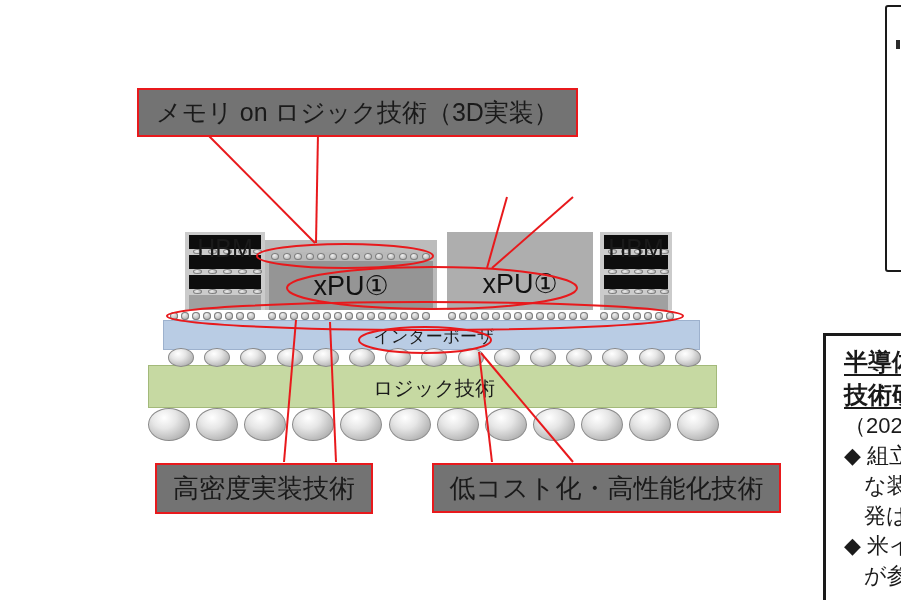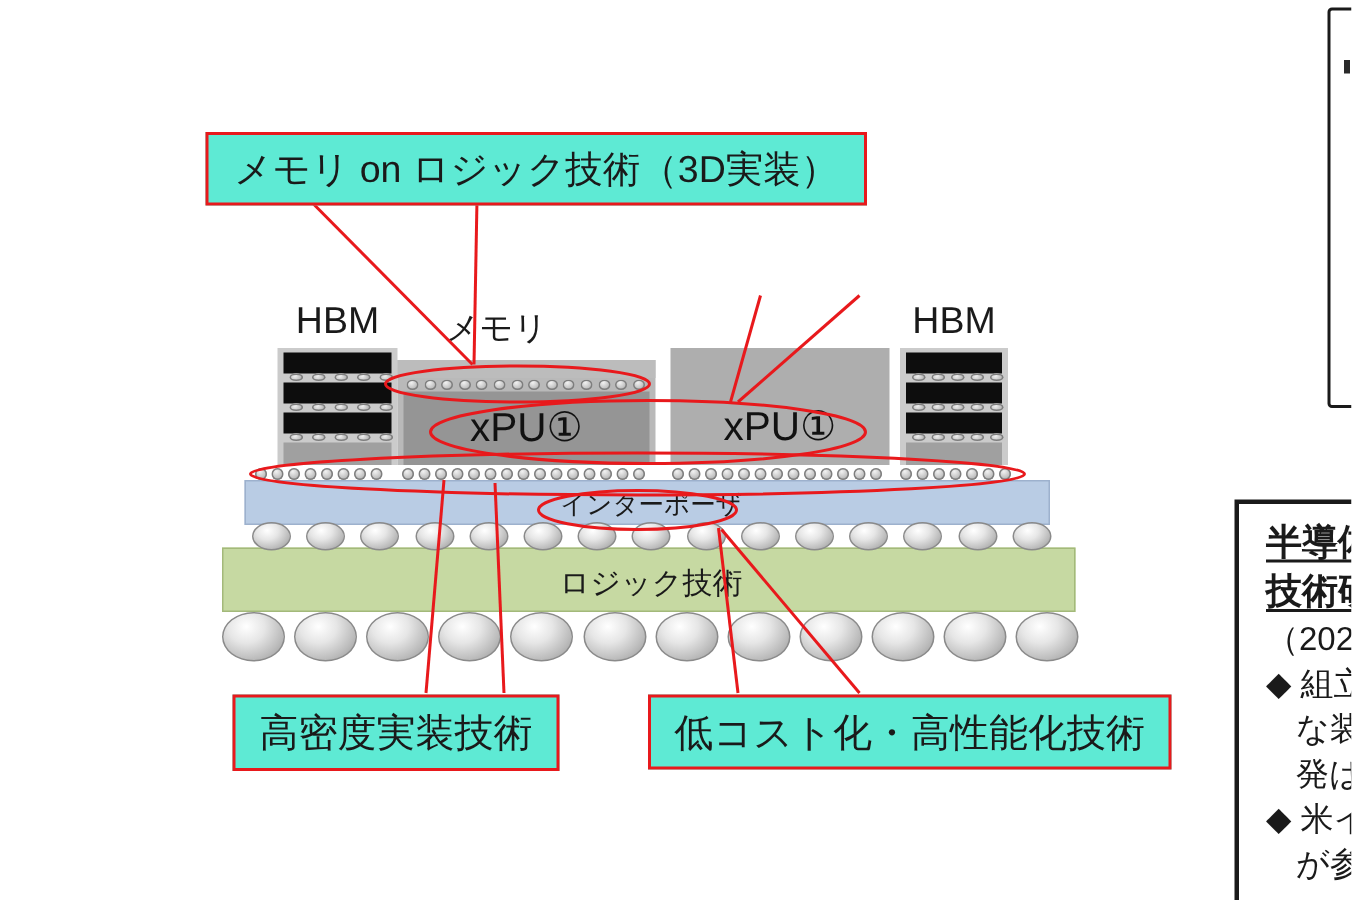--- a/index.html
+++ b/index.html
@@ -7,25 +7,25 @@
     --interposer:#b9cce4;
     --substrate:#c6d9a2;
   }
   html,body{margin:0;padding:0;background:#fff;}
   .canvas{
     position:relative;width:901px;height:600px;background:#fff;overflow:hidden;
     font-family:"Liberation Sans","DejaVu Sans",sans-serif;color:#111;
   }
   .abs{position:absolute;}
   .callout{
-    position:absolute;border:2px solid var(--red);background:#5eead4;z-index:6;
+    position:absolute;border:2px solid var(--red);background:#737373;z-index:6;
     display:flex;align-items:center;justify-content:center;white-space:nowrap;
     color:#1a1a1a;
   }
-  .lbl{position:absolute;z-index:4;white-space:nowrap;color:#1a1a1a;}
+  .lbl{position:absolute;z-index:4;white-space:nowrap;color:#1a1a1a;margin-top:34px;}
   .center{display:flex;align-items:center;justify-content:center;}
   .chip{position:absolute;z-index:2;}
   .hbm-stack{position:absolute;z-index:2;background:#cbcbcb;}
   .hbm-die{position:absolute;background:#0d0d0d;}
   .hbm-base{position:absolute;background:#a0a0a0;}
   .microbump{
     position:absolute;border-radius:50%;
     background:radial-gradient(circle at 40% 30%, #f2f2f2 0%, #c2c2c2 55%, #8e8e8e 100%);
     box-shadow:0 0 0 1px #7e7e7e inset;
   }
@@ -47,21 +47,20 @@
   }
   .p-line.indent{padding-left:20px;}
   .frag{position:absolute;background:#2a2a2a;z-index:8;}
 </style>
 </head>
 <body>
 
 <div class="canvas">
 
   <div class="lbl" style="left:188px;top:200px;width:74px;font-size:25px;text-align:center;">HBM</div>
-  <div class="lbl" style="left:293px;top:204px;width:76px;font-size:22px;text-align:center;">メモリ</div>
   <div class="lbl" style="left:599px;top:200px;width:74px;font-size:25px;text-align:center;">HBM</div>
 
   <div class="hbm-stack" id="hbm-left" style="left:185px;top:232px;width:80px;height:78px;">
       <span class="hbm-die" style="left: 4px; top: 3px; width: 72px; height: 14px;"></span>
       <span class="microbump" style="left: 8px; top: 17px; width: 9px; height: 5px;"></span>
       <span class="microbump" style="left: 23px; top: 17px; width: 9px; height: 5px;"></span>
       <span class="microbump" style="left: 38px; top: 17px; width: 9px; height: 5px;"></span>
       <span class="microbump" style="left: 53px; top: 17px; width: 9px; height: 5px;"></span>
       <span class="microbump" style="left: 68px; top: 17px; width: 9px; height: 5px;"></span>
       <span class="hbm-die" style="left: 4px; top: 23px; width: 72px; height: 14px;"></span>

